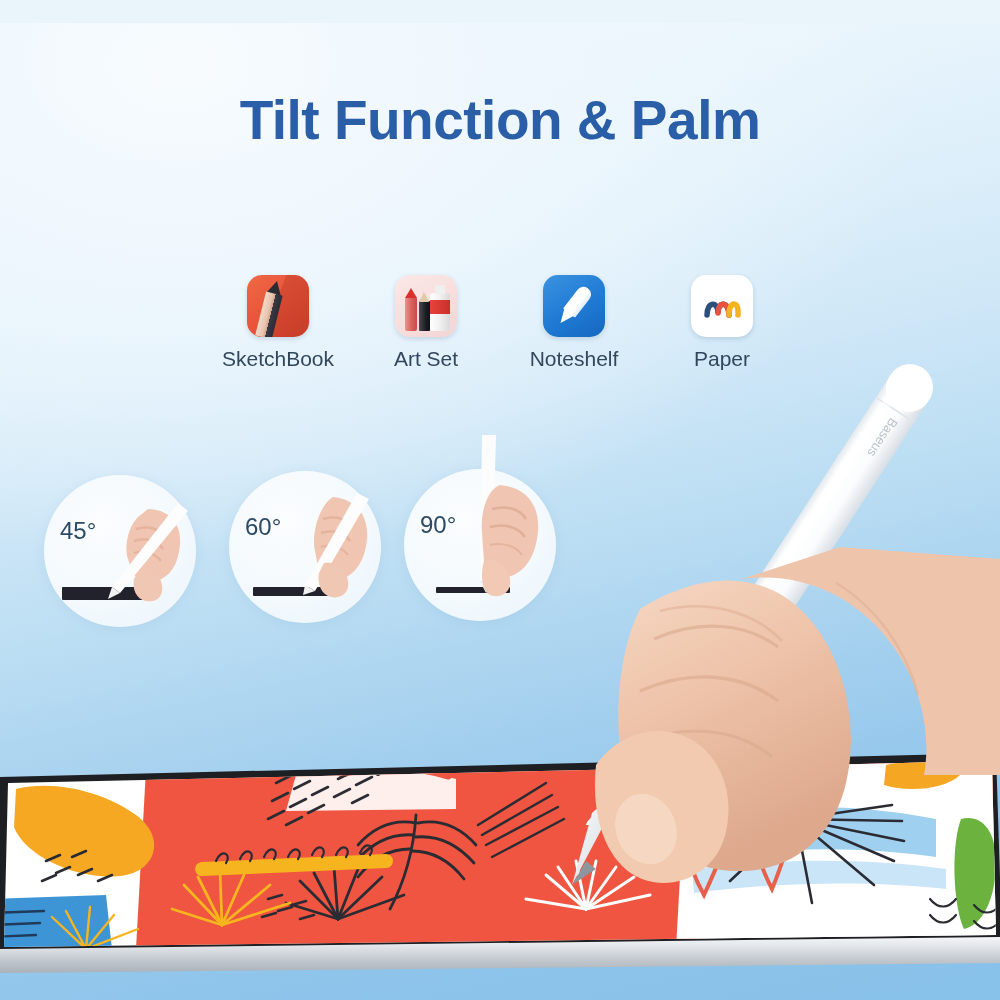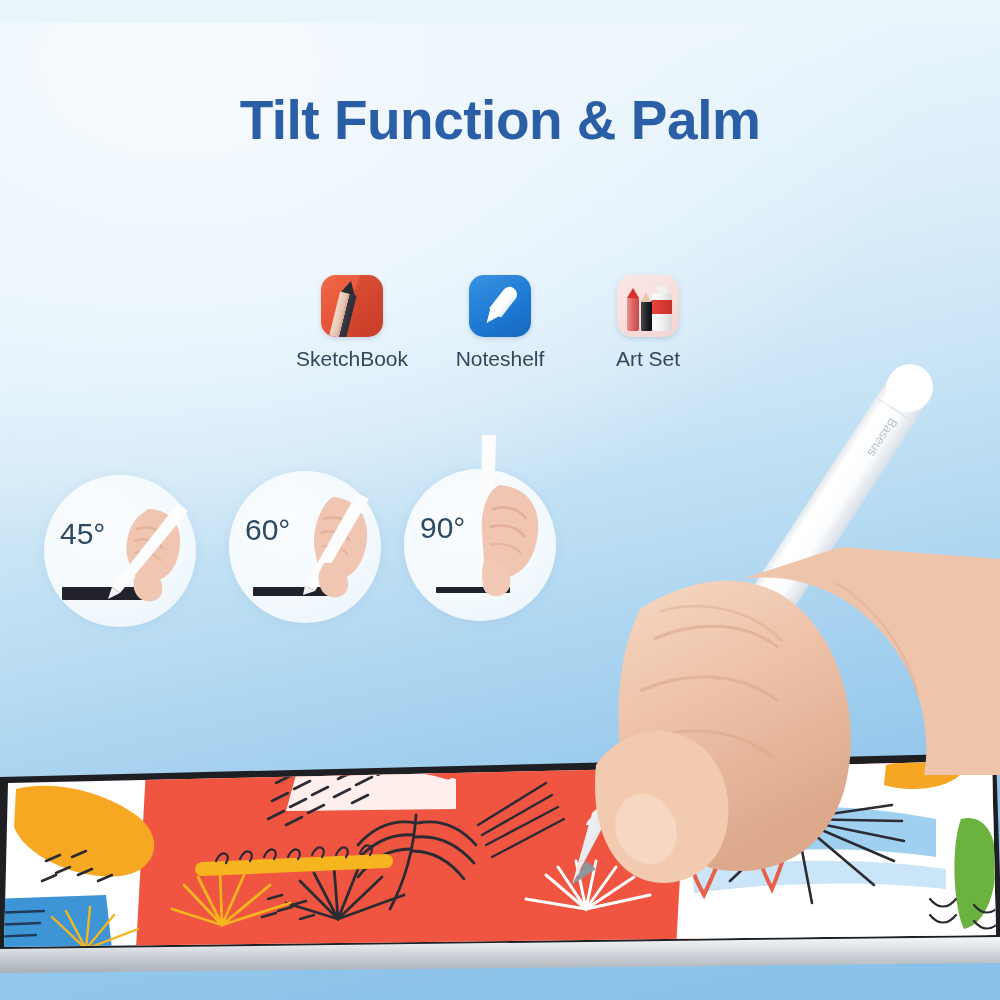--- a/index.html
+++ b/index.html
@@ -141,21 +141,21 @@
   .ic-procreate svg{position:absolute;left:0;top:0;}
 
   
   .tiltgroup{position:absolute;left:0;top:0;width:1000px;height:1000px;pointer-events:none;}
   .tiltc{
     position:absolute;border-radius:50%;
     background:radial-gradient(circle at 38% 32%, #fbfdff 0%, #f3f9fd 58%, #eaf4fb 100%);
     box-shadow:0 2px 12px rgba(90,140,180,.10);
   }
   .tiltc .ang{
-    position:absolute;font-size:30px;color:#2c4a63;
+    position:absolute;font-size:24px;color:#2c4a63;
     font-family:"Liberation Sans",sans-serif;
     letter-spacing:0px;
   }
   .tiltc .stroke{position:absolute;background:#22222c;border-radius:1px;}
   .tiltc .hand{position:absolute;left:0;top:0;width:100%;height:100%;}
 
   
   .bigstylus{position:absolute;left:0;top:0;width:1000px;height:1000px;}
 
   
@@ -174,44 +174,54 @@
 
     <div class="app">
       <div class="app-icon ic-sketchbook">
         <div class="shadow"></div>
         <div class="pencil">
             <div class="tip"></div>
             <div class="wood"></div>
           </div>
       </div>
       <div class="app-label">SketchBook</div>
-    </div>
-
-    <div class="app">
-      <div class="app-icon ic-noteshelf">
-        <div class="pen">
-            <div class="body"></div>
-            <div class="nib"></div>
-          </div>
-      </div>
-      <div class="app-label">Noteshelf</div>
     </div>
 
     <div class="app">
       <div class="app-icon ic-artset">
         <div class="crayon"></div>
         <div class="pencil2"></div>
         <div class="tube">
             <div class="cap"></div>
             <div class="band"></div>
           </div>
       </div>
       <div class="app-label">Art Set</div>
     </div>
 
+    <div class="app">
+      <div class="app-icon ic-noteshelf">
+        <div class="pen">
+            <div class="body"></div>
+            <div class="nib"></div>
+          </div>
+      </div>
+      <div class="app-label">Noteshelf</div>
+    </div>
+
+    <div class="app">
+      <div class="app-icon ic-paper">
+        <svg width="62" height="62" viewBox="0 0 62 62">
+          <path d="M16 40 C16 26, 27 26, 27 38 C27 26, 38 26, 38 40" fill="none" stroke="#2d4f7c" stroke-width="5.5" stroke-linecap="round"></path>
+          <path d="M27 38 C27 26, 38 26, 38 40" fill="none" stroke="#e8523f" stroke-width="5.5" stroke-linecap="round"></path>
+          <path d="M38 40 C38 26, 47 26, 47 36 L47 40" fill="none" stroke="#f6b321" stroke-width="5.5" stroke-linecap="round"></path>
+        </svg>
+      </div>
+      <div class="app-label">Paper</div>
+    </div>
 
   </div>
 
   <div class="tiltgroup">
 
     <div class="tiltc" style="left:44px;top:452px;width:152px;height:152px;">
       <div class="ang" style="left:16px;top:42px;">45°</div>
       <div class="stroke" style="left:18px;top:112px;width:84px;height:13px;"></div>
       <svg class="hand" viewBox="0 0 152 152">
         <g transform="rotate(0 76 76)">

